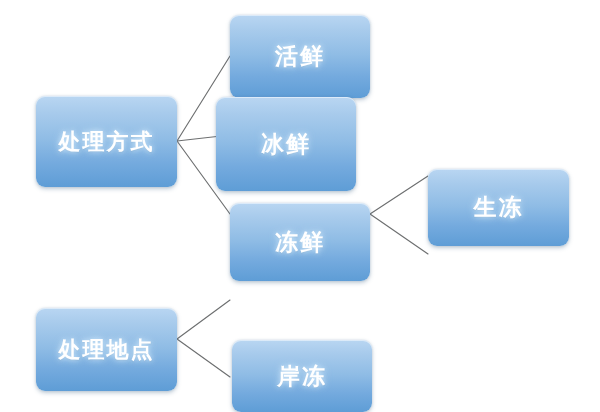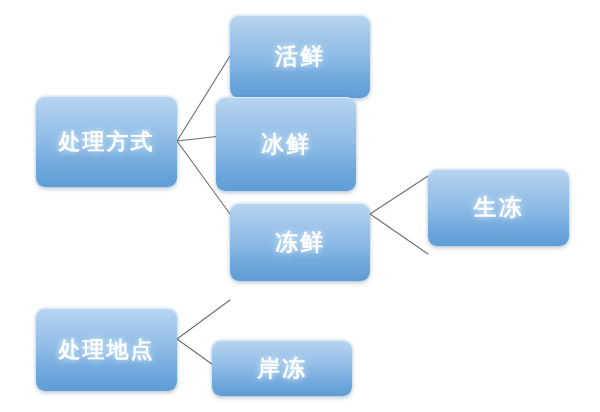--- a/index.html
+++ b/index.html
@@ -81,21 +81,21 @@
 
   
   #node-chuli-fangshi { left: 36px;  top: 96px;  width: 141px; height: 91px; }
   #node-huoxian       { left: 230px; top: 15px;  width: 140px; height: 83px; }
   #node-bingxian      { left: 216px; top: 97px;  width: 140px; height: 94px; text-align: center; }
   #node-dongxian      { left: 230px; top: 175px; width: 140px; height: 78px; margin-top: 28px; }
   #node-shengdong     { left: 428px; top: 137px; width: 141px; height: 77px; margin-top: 32px; }
   #node-shoudong      { left: 428px; top: 216px; width: 141px; height: 77px; }
   #node-chuli-didian  { left: 36px;  top: 297px; width: 141px; height: 83px; margin-top: 11px; }
   #node-chuandong     { left: 230px; top: 262px; width: 140px; height: 76px; }
-  #node-andong        { left: 212px; top: 340px; width: 140px; height: 56px; font-family: Liberation Serif, serif; }
+  #node-andong        { left: 232px; top: 340px; width: 140px; height: 72px; font-family: Liberation Serif, serif; }
 </style>
 </head>
 <body>
 
 <div id="diagram-canvas">
 
   <svg id="connector-layer" viewBox="0 0 600 412" width="600" height="412" xmlns="http://www.w3.org/2000/svg">
 
     <line class="connector-line" x1="177" y1="141" x2="230" y2="56"></line>
     <line class="connector-line" x1="177" y1="141" x2="230" y2="135"></line>

